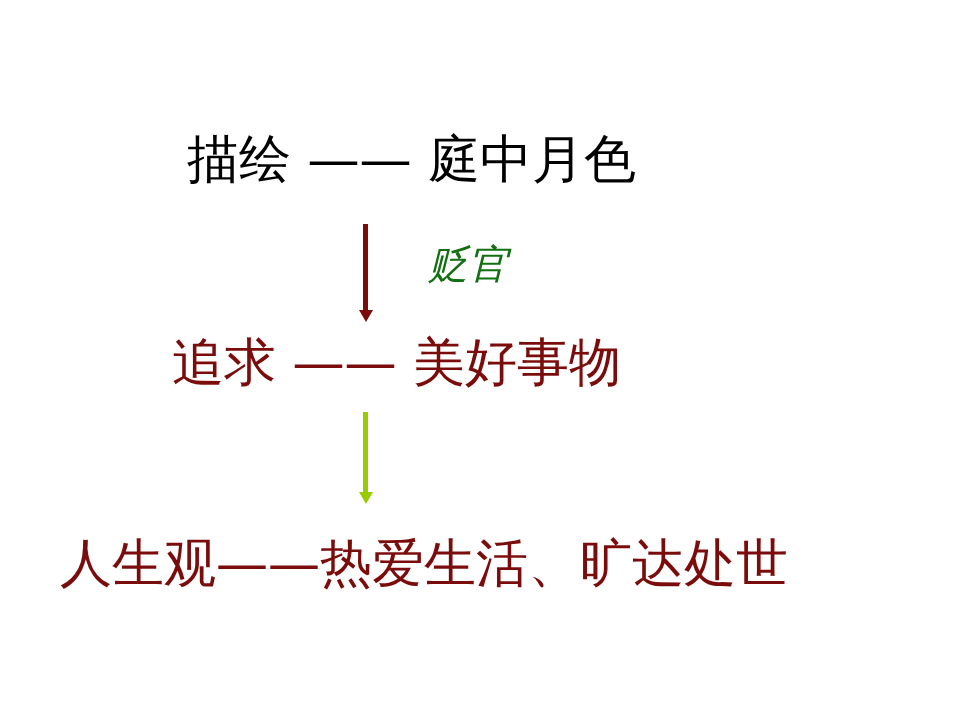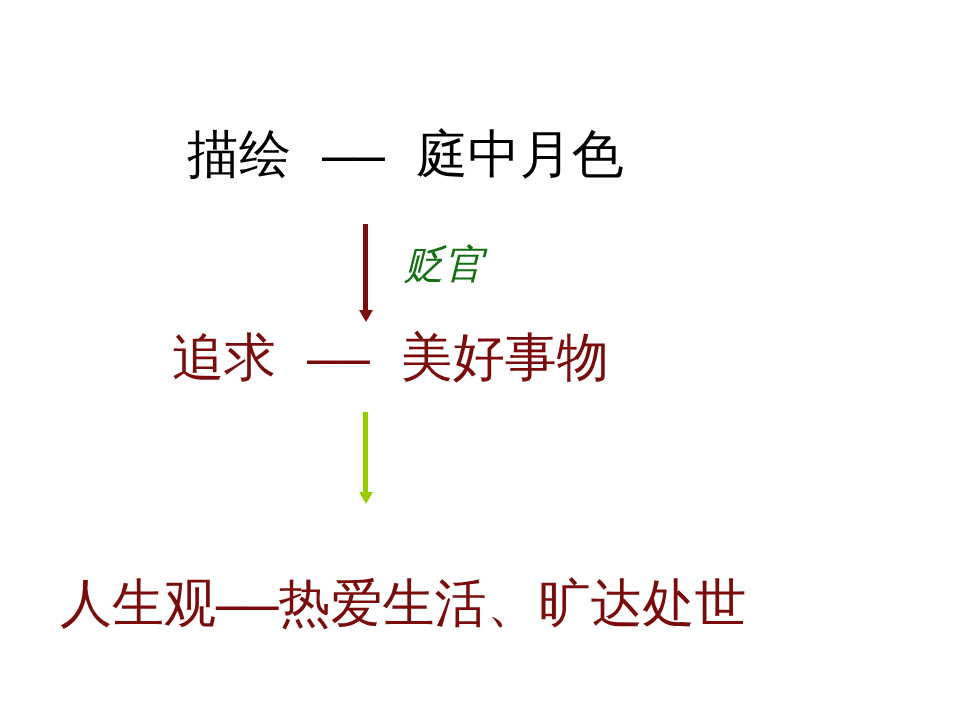--- a/index.html
+++ b/index.html
@@ -7,28 +7,27 @@
       width: 960px; height: 720px;
       background: #ffffff;
       position: relative;
       overflow: hidden;
       font-family: "DejaVu Serif", "Liberation Serif", serif;
     }
     .line {
       position: absolute;
       white-space: nowrap;
       line-height: 1;
-      font-family: Liberation Mono, monospace;
     }
     #line1 { left: 187px; top: 133px; font-size: 52px; color: #000000; }
     #line2 { left: 172px; top: 336px; font-size: 52px; color: #7b0c0c; }
-    #line3 { left: 60px;  top: 537px; font-size: 52px; color: #7b0c0c; margin-top: 45px; }
+    #line3 { left: 60px;  top: 537px; font-size: 52px; color: #7b0c0c; }
     .note {
       position: absolute;
-      left: 404px; top: 244px;
+      left: 428px; top: 244px;
       font-size: 40px;
       font-style: italic;
       color: #127012;
       white-space: nowrap;
       line-height: 1;
     }
     .arrow { position: absolute; width: 20px; }
     .arrow .shaft { position: absolute; left: 7px; top: 0; width: 5px; }
     .arrow .head {
       position: absolute; left: 3px; bottom: 0;

